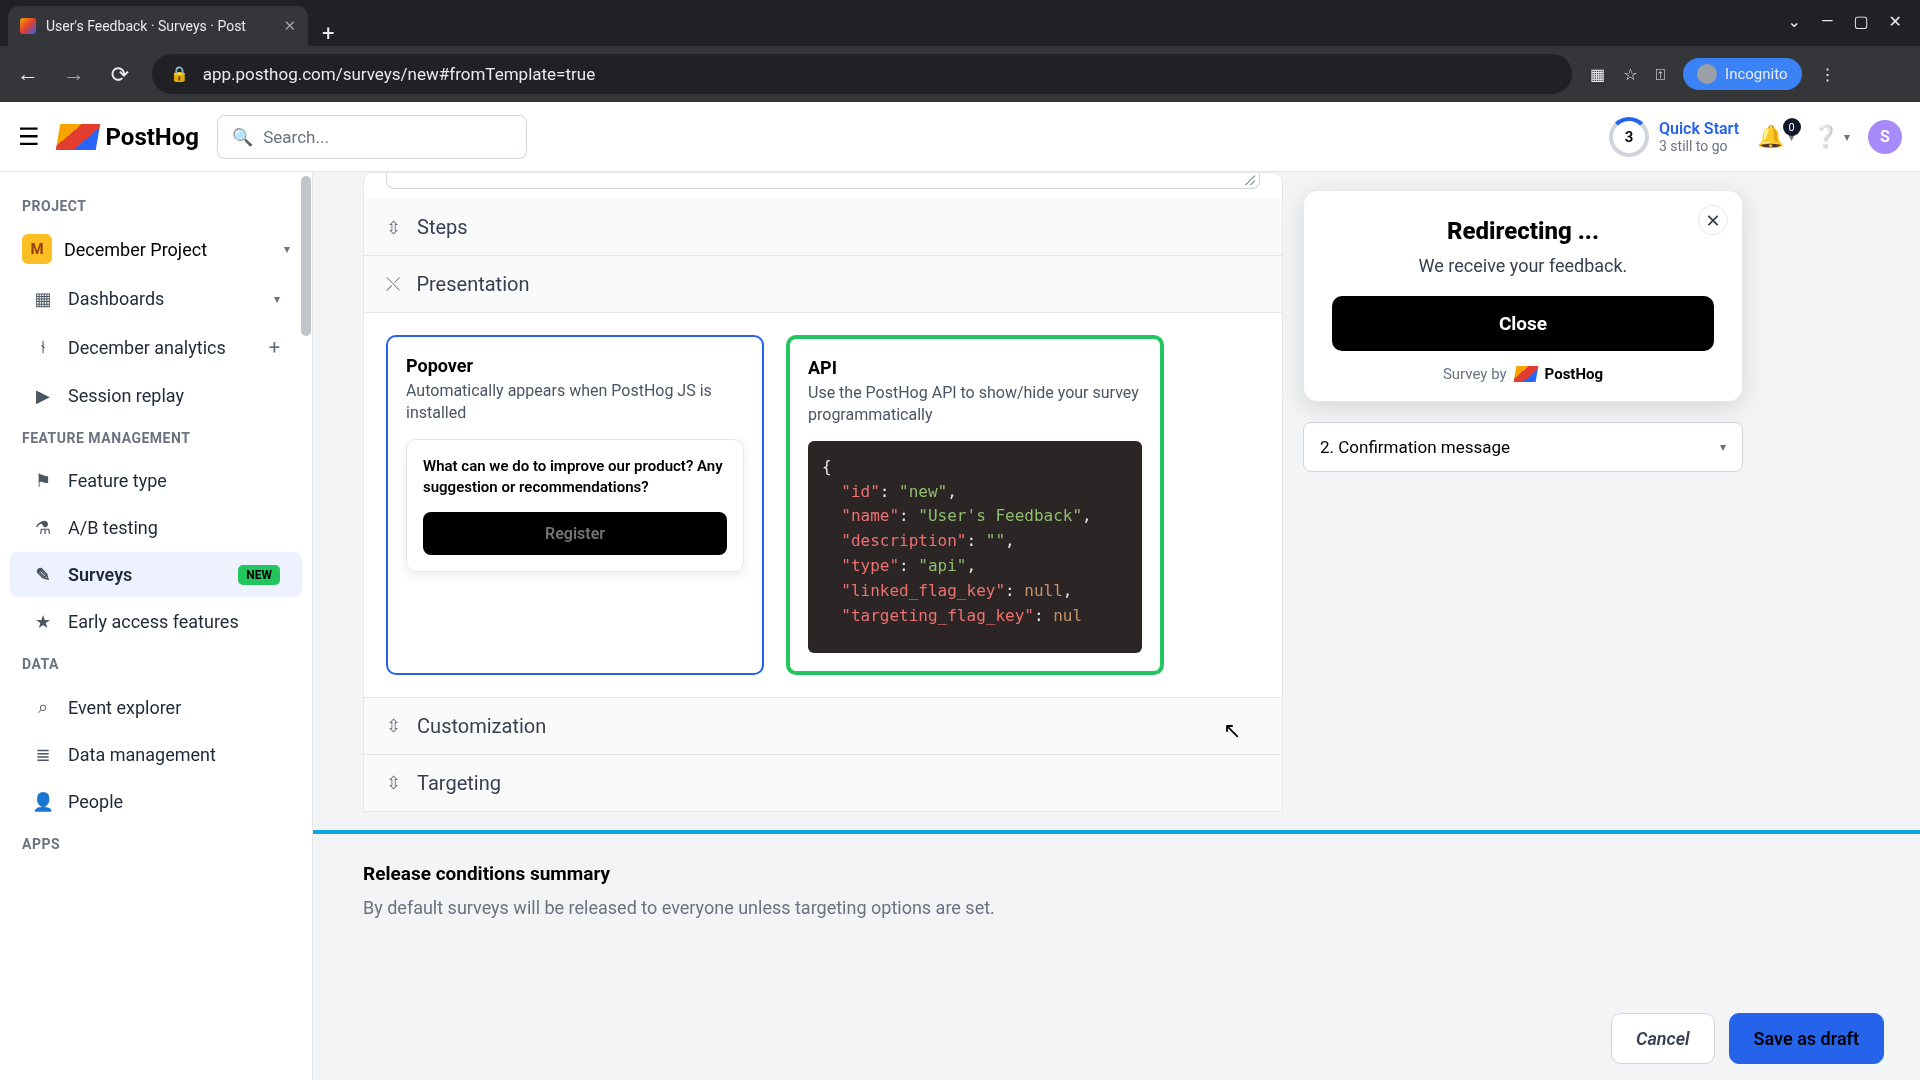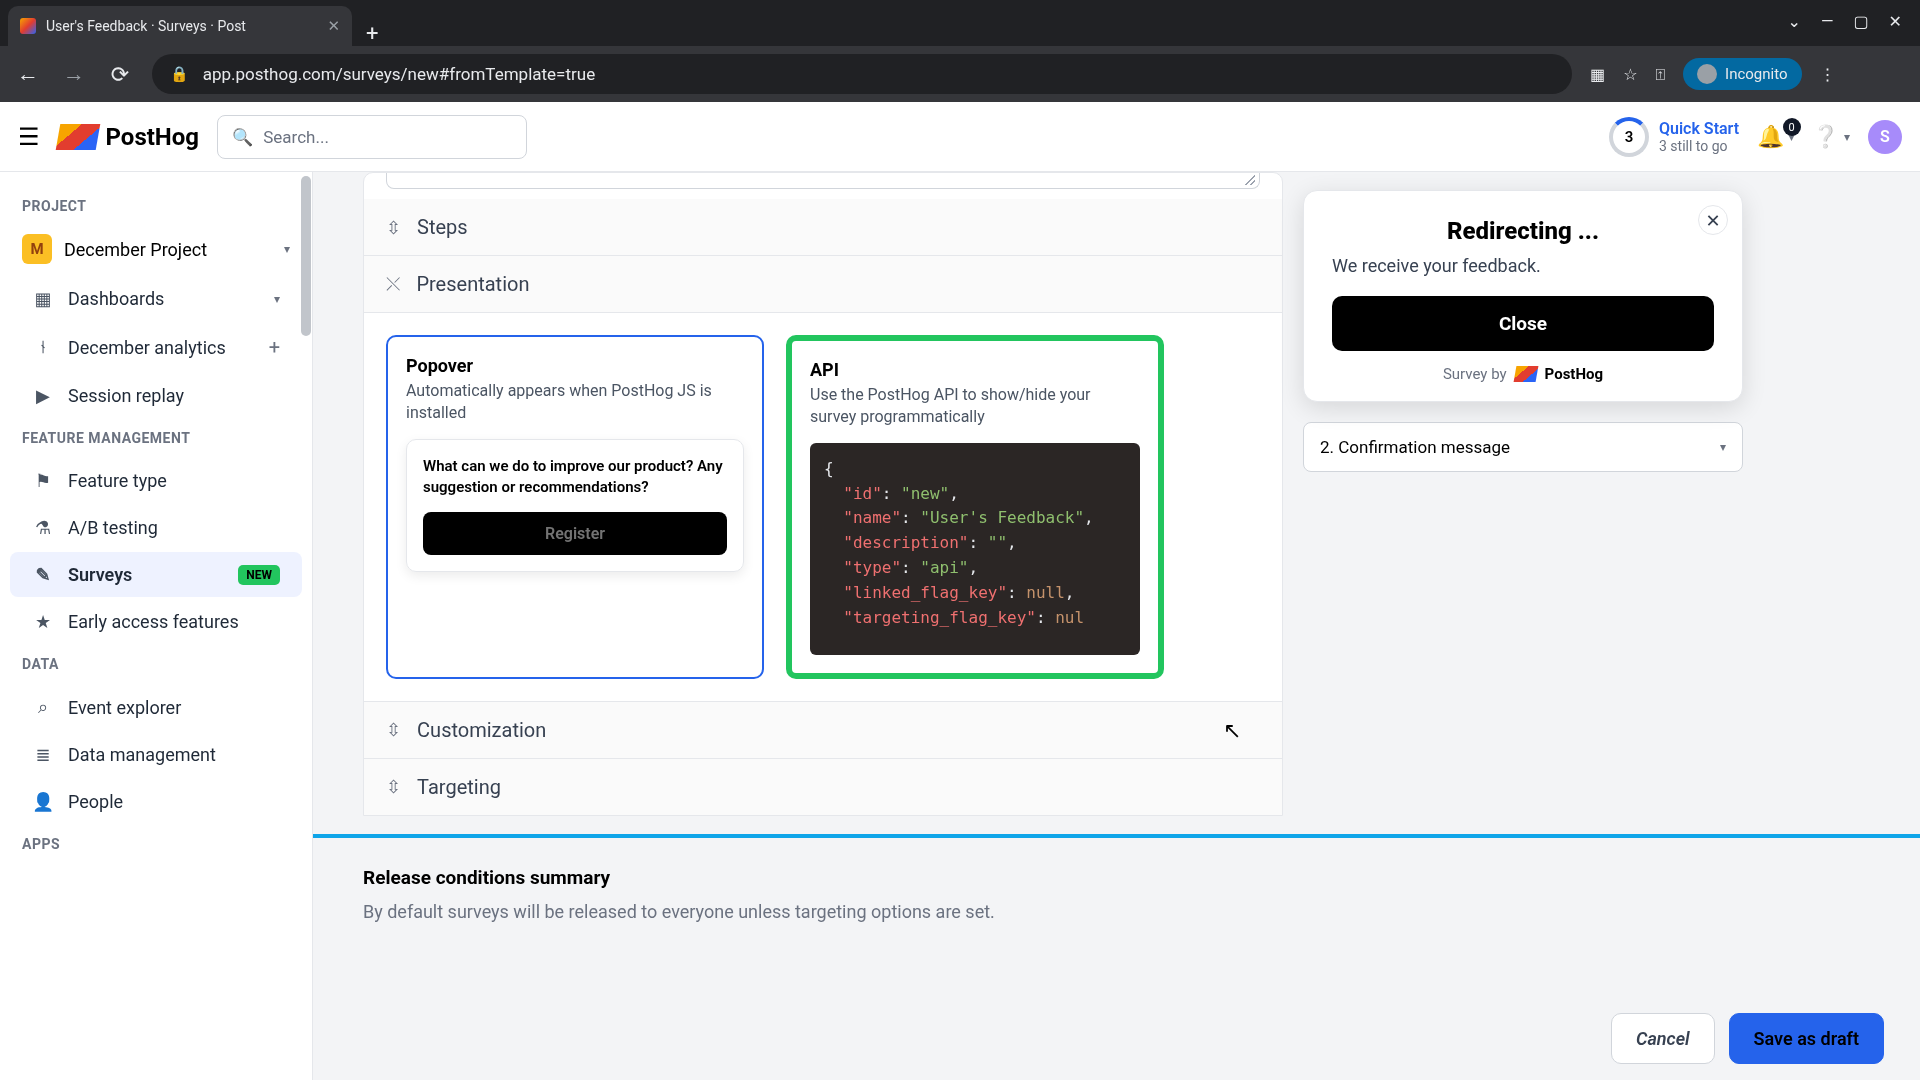--- a/index.html
+++ b/index.html
@@ -1,32 +1,32 @@
 <!DOCTYPE html>
 <html><head>
 <meta charset="utf-8">
 <style>
   * { box-sizing: border-box; margin: 0; padding: 0; }
   body { font-family: -apple-system, BlinkMacSystemFont, "Segoe UI", Roboto, sans-serif; background: #f3f4f6; width: 1920px; height: 1080px; overflow: hidden; }
 
   
   .browser-chrome { background: #202124; height: 46px; display: flex; align-items: flex-end; padding: 0 8px; }
-  .tab { background: #35363a; color: #e8eaed; border-radius: 10px 10px 0 0; padding: 10px 12px; display: flex; align-items: center; gap: 10px; font-size: 14px; width: 344px; height: 40px;}
+  .tab { background: #35363a; color: #e8eaed; border-radius: 10px 10px 0 0; padding: 10px 12px; display: flex; align-items: center; gap: 10px; font-size: 14px; width: 300px; height: 40px;}
   .tab-favicon { width:16px; height:16px; background: linear-gradient(135deg,#f7a400,#e23d2f,#2a64f6); border-radius:3px;}
   .tab-title { flex:1; overflow:hidden; text-overflow:ellipsis; white-space:nowrap;}
   .tab-close { color:#9aa0a6; font-size:15px;}
   .tab-plus { color:#e8eaed; font-size:22px; padding:0 14px; }
   .browser-controls-row { position:absolute; top:0; right:0; display:flex; gap:20px; padding:12px 18px; color:#e8eaed; font-size:16px;}
   .browser-addr { background:#35363a; height:56px; display:flex; align-items:center; padding:0 14px; gap:18px; }
   .nav-btn { color:#9aa0a6; font-size:22px; width:28px; text-align:center;}
   .nav-btn.active { color:#e8eaed;}
   .url-bar { flex:1; background:#202124; border-radius:30px; height:40px; display:flex; align-items:center; padding:0 18px; color:#e8eaed; font-size:17px; gap:14px; max-width:1420px;}
   .lock { color:#9aa0a6; font-size:15px;}
   .right-chrome { display:flex; align-items:center; gap:18px; color:#e8eaed; font-size:16px; }
-  .incognito-badge { background:#0369a1; border-radius:20px; padding:6px 14px; display:flex; align-items:center; gap:8px; font-size:15px;text-align:right;}
+  .incognito-badge { background:#3b82f6; border-radius:20px; padding:6px 14px; display:flex; align-items:center; gap:8px; font-size:15px;text-align:right;}
   .incognito-icon { width:20px; height:20px; background:#9aa0a6; border-radius:50%;}
 
   
   .app-header { background:#fff; height:70px; border-bottom:1px solid #e5e7eb; display:flex; align-items:center; padding:0 18px; gap:18px;}
   .hamburger { font-size:24px; cursor:pointer; }
   .logo { display:flex; align-items:center; gap:8px; font-weight:700; font-size:24px;}
   .logo-mark { width:40px; height:26px; background:linear-gradient(135deg,#f7a400 33%,#e23d2f 33% 66%,#2a64f6 66%); transform:skewX(-10deg); }
   .search-box { border:1px solid #d1d5db; border-radius:8px; height:44px; width:310px; display:flex; align-items:center; padding:0 14px; gap:10px; color:#6b7280; font-size:17px;}
   .spacer { flex:1;}
   .quickstart { display:flex; align-items:center; gap:10px;}
@@ -60,21 +60,21 @@
   .panel { background:#fff; border:1px solid #e5e7eb; border-radius:10px 10px 0 0; margin-top:0;}
   .textarea-remnant { height:16px; border:1px solid #d1d5db; border-top:none; border-radius:0 0 8px 8px; margin:0 22px; background:#fff; position:relative;}
   .textarea-remnant::after { content:""; position:absolute; right:4px; bottom:3px; width:10px; height:10px; background:linear-gradient(135deg, transparent 45%, #9ca3af 45% 55%, transparent 55%, transparent 70%, #9ca3af 70% 80%, transparent 80%);}
 
   .accordion-row { border-top:1px solid #e5e7eb; padding:16px 22px; display:flex; align-items:center; gap:16px; background:#fafafa;}
   .accordion-row.first{ border-top:none; margin-top:10px;}
   .acc-icon { color:#6b7280; font-size:18px; transform:rotate(0);}
   .acc-title { font-size:20px; color:#374151;}
   .accordion-body { padding:22px; display:flex; gap:22px; background:#fff; border-top:1px solid #e5e7eb;}
 
-  .option-card { border:6px solid #22c55e; border-radius:10px; padding:18px; width:378px; background:#fff;}
+  .option-card { border:4px solid #22c55e; border-radius:10px; padding:18px; width:378px; background:#fff;}
   .option-card.selected { border:2px solid #2563eb;}
   .opt-title { font-weight:700; font-size:18px; margin-bottom:4px;}
   .opt-desc { font-size:16px; color:#4b5563; line-height:1.4; margin-bottom:14px;}
   .preview-box { border:1px solid #e5e7eb; border-radius:10px; padding:16px; box-shadow:0 4px 12px rgba(0,0,0,0.08);}
   .preview-q { font-size:15px; font-weight:600; line-height:1.4; margin-bottom:14px;}
   .preview-btn { background:#000; color:#737373; border-radius:8px; padding:12px; text-align:center; font-weight:600; font-size:16px;}
 
   .code-box { background:#2b2625; color:#e5e7eb; border-radius:6px; padding:14px 14px; font-family:ui-monospace,Menlo,monospace; font-size:16px; line-height:1.55; overflow:hidden; height:212px;}
   .k-red { color:#ef7070;}
   .k-gn  { color:#8fbf6e;}
@@ -86,21 +86,21 @@
 
   .footer-bar { position:absolute; bottom:0; right:36px; display:flex; gap:14px; padding:16px 0;}
   .btn { border-radius:10px; padding:14px 24px; font-size:18px; font-weight:600; cursor:pointer;}
   .btn-secondary { background:#fff; border:1px solid #d1d5db; color:#374151;font-style:italic;}
   .btn-primary { background:#2563eb; border:1px solid #2563eb; color:#000000;}
 
   
   .float-card { background:#fff; border:1px solid #e5e7eb; border-radius:14px; padding:26px 28px 18px; box-shadow:0 6px 24px rgba(0,0,0,0.12); position:relative; margin-bottom:20px; margin-top:18px;}
   .float-close { position:absolute; top:14px; right:14px; width:30px; height:30px; border-radius:50%; display:flex; align-items:center; justify-content:center; color:#374151; font-size:18px; border:1px solid #e5e7eb;}
   .float-title { font-weight:800; font-size:24px; text-align:center; margin-bottom:10px;}
-  .float-sub { text-align:left; font-size:18px; color:#374151; margin-bottom:20px;}
+  .float-sub { text-align:center; font-size:18px; color:#374151; margin-bottom:20px;}
   .float-btn { background:#000; color:#fff; border-radius:10px; padding:16px; text-align:center; font-weight:700; font-size:19px;}
   .surveyby { text-align:center; font-size:15px; color:#6b7280; margin-top:14px; display:flex; align-items:center; justify-content:center; gap:8px;}
   .surveyby .logo-mark{ width:22px; height:16px;}
   .surveyby b { color:#000;}
 
   .conf-dropdown { background:#fff; border:1px solid #d1d5db; border-radius:8px; padding:14px 16px; font-size:17px; display:flex; align-items:center; justify-content:space-between;}
 
   .cursor { position:absolute; left:910px; top:546px; font-size:22px; pointer-events:none;}
   .chev { font-size:12px; color:#6b7280;}
 </style>

